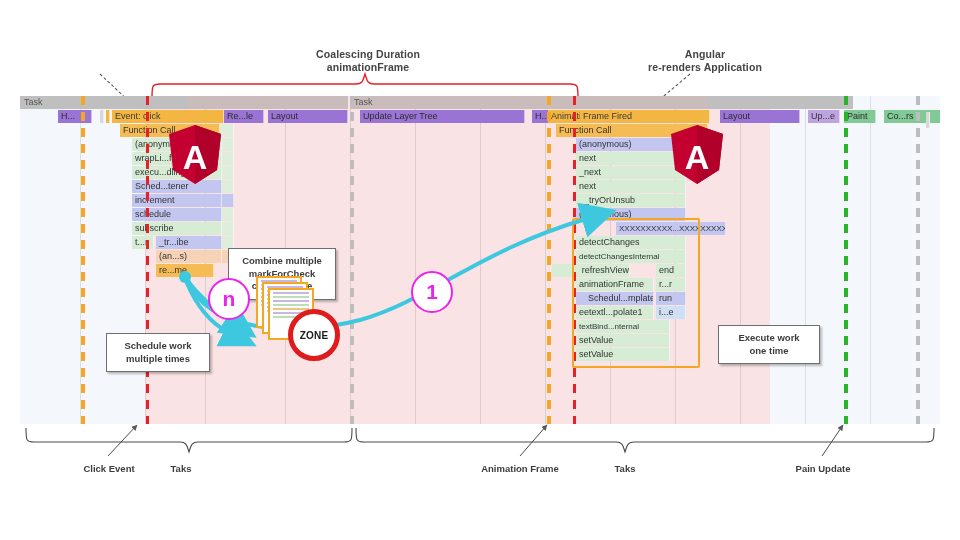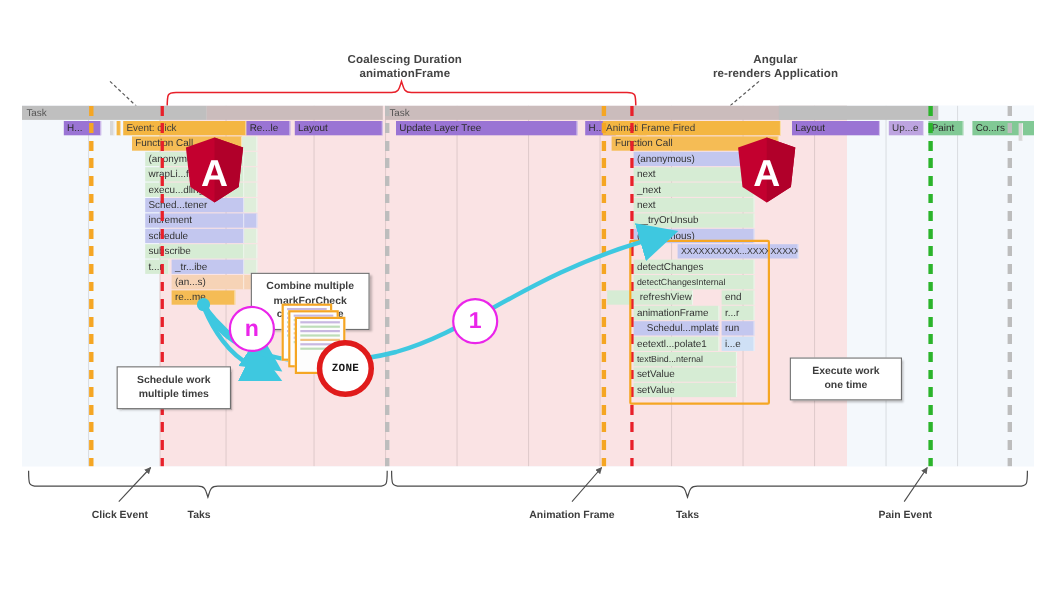--- a/index.html
+++ b/index.html
@@ -307,34 +307,34 @@
   <div class="card" style="left:268px;top:288px;width:46px;height:52px;">
     <i></i>
       <i class="g"></i>
       <i></i>
       <i class="g"></i>
       <i class="o"></i>
       <i></i>
       <i class="g"></i>
   </div>
 
-  <div class="zone" style="left:288px;top:309px;font-family:Liberation Mono, monospace;">ZONE</div>
+  <div class="zone" style="left:288px;top:309px;">ZONE</div>
 
   <div class="numcirc" style="left:208px;top:278px;width:38px;height:38px;font-size:21px;">n</div>
   <div class="numcirc" style="left:411px;top:271px;width:38px;height:38px;font-size:21px;">1</div>
 
   <div class="callout" style="left:228px;top:216px;width:90px;margin-top:32px;">Combine multiple
 markForCheck
 calls into one</div>
 
   <div class="callout" style="left:106px;top:333px;width:86px;">Schedule work
 multiple times</div>
 
   <div class="callout" style="left:718px;top:325px;width:84px;">Execute work
 one time</div>
 
   <div class="brace-label" style="left:78px;top:463px;width:62px;">Click Event</div>
   <div class="brace-label" style="left:160px;top:463px;width:42px;">Taks</div>
   <div class="brace-label" style="left:478px;top:463px;width:84px;">Animation Frame</div>
   <div class="brace-label" style="left:604px;top:463px;width:42px;">Taks</div>
-  <div class="brace-label" style="left:790px;top:463px;width:66px;">Pain Event</div>
+  <div class="brace-label" style="left:790px;top:463px;width:66px;">Pain Update</div>
 
 </div>
 
 </body></html>

